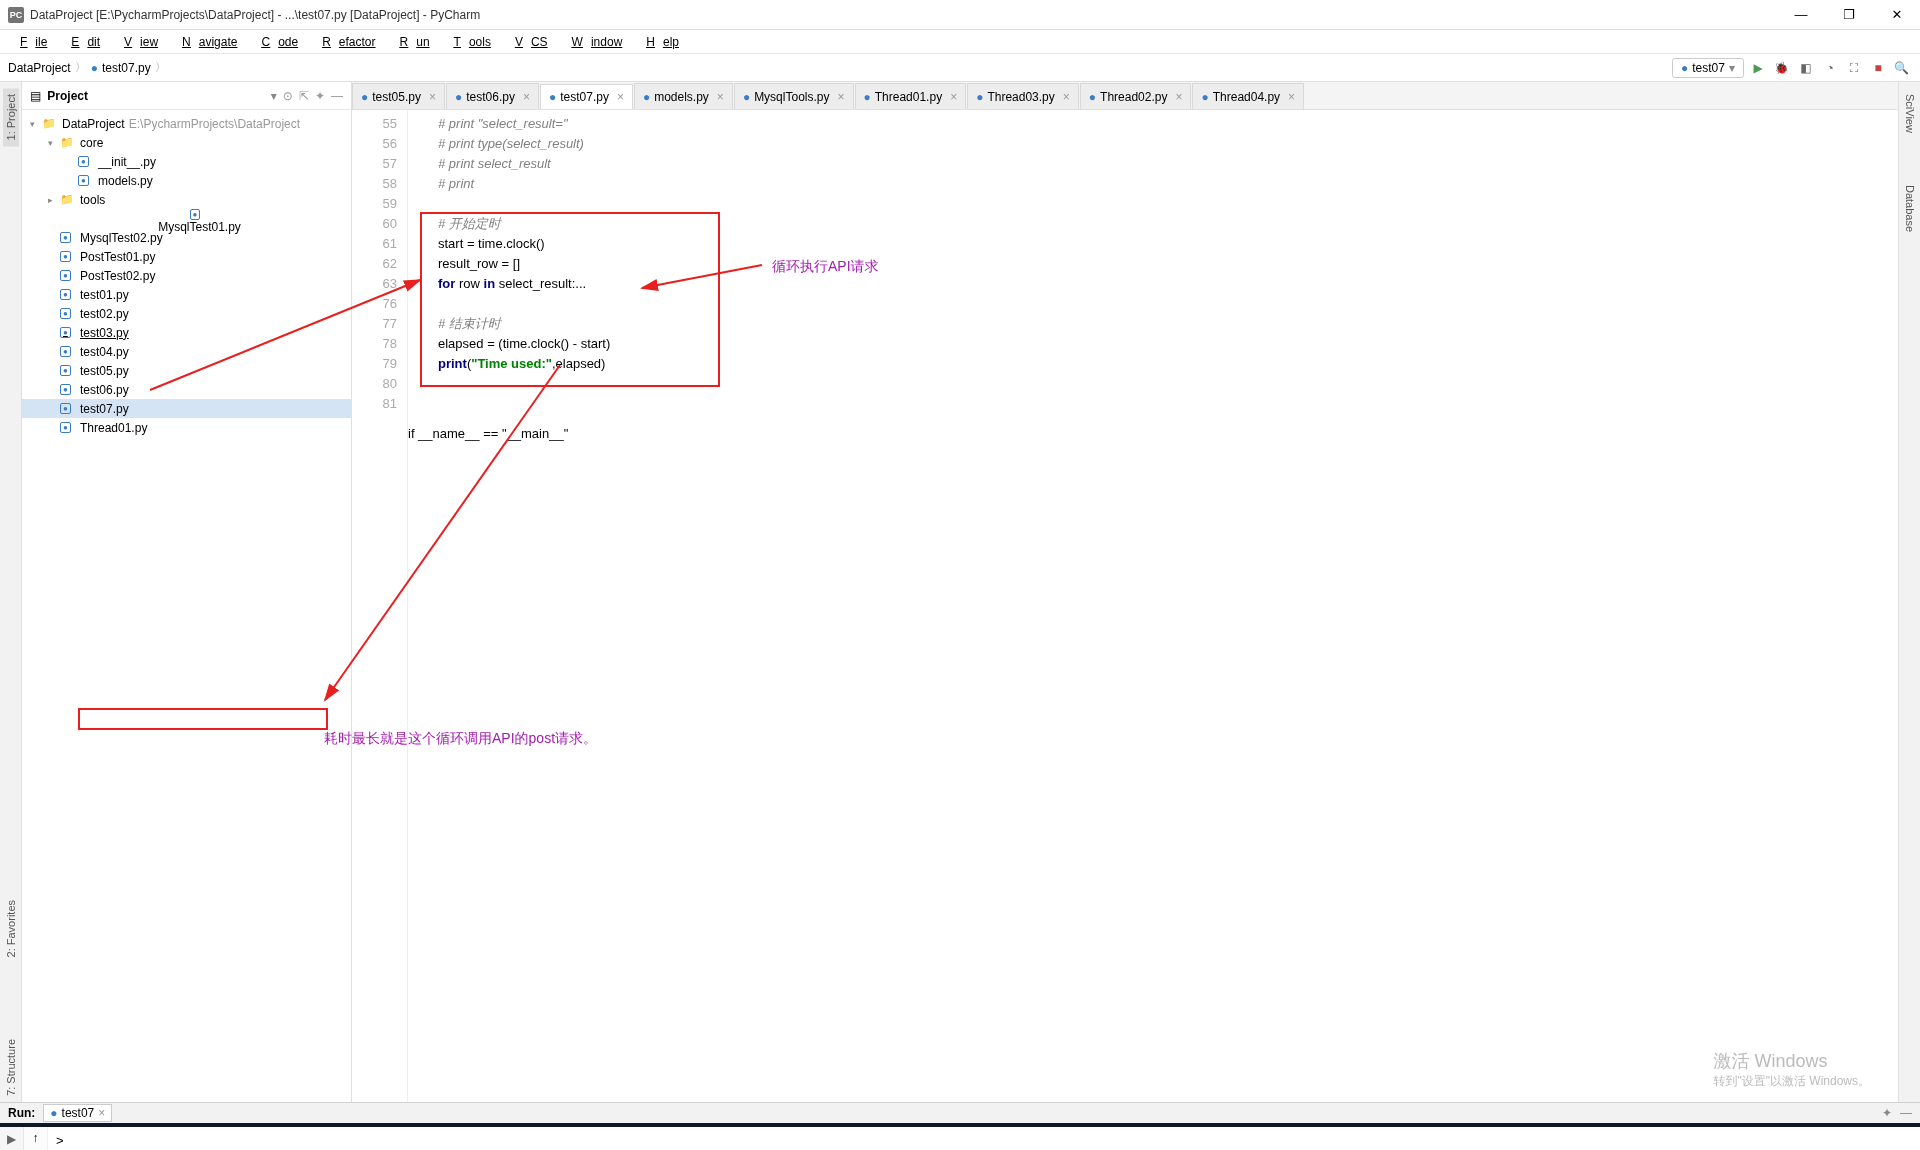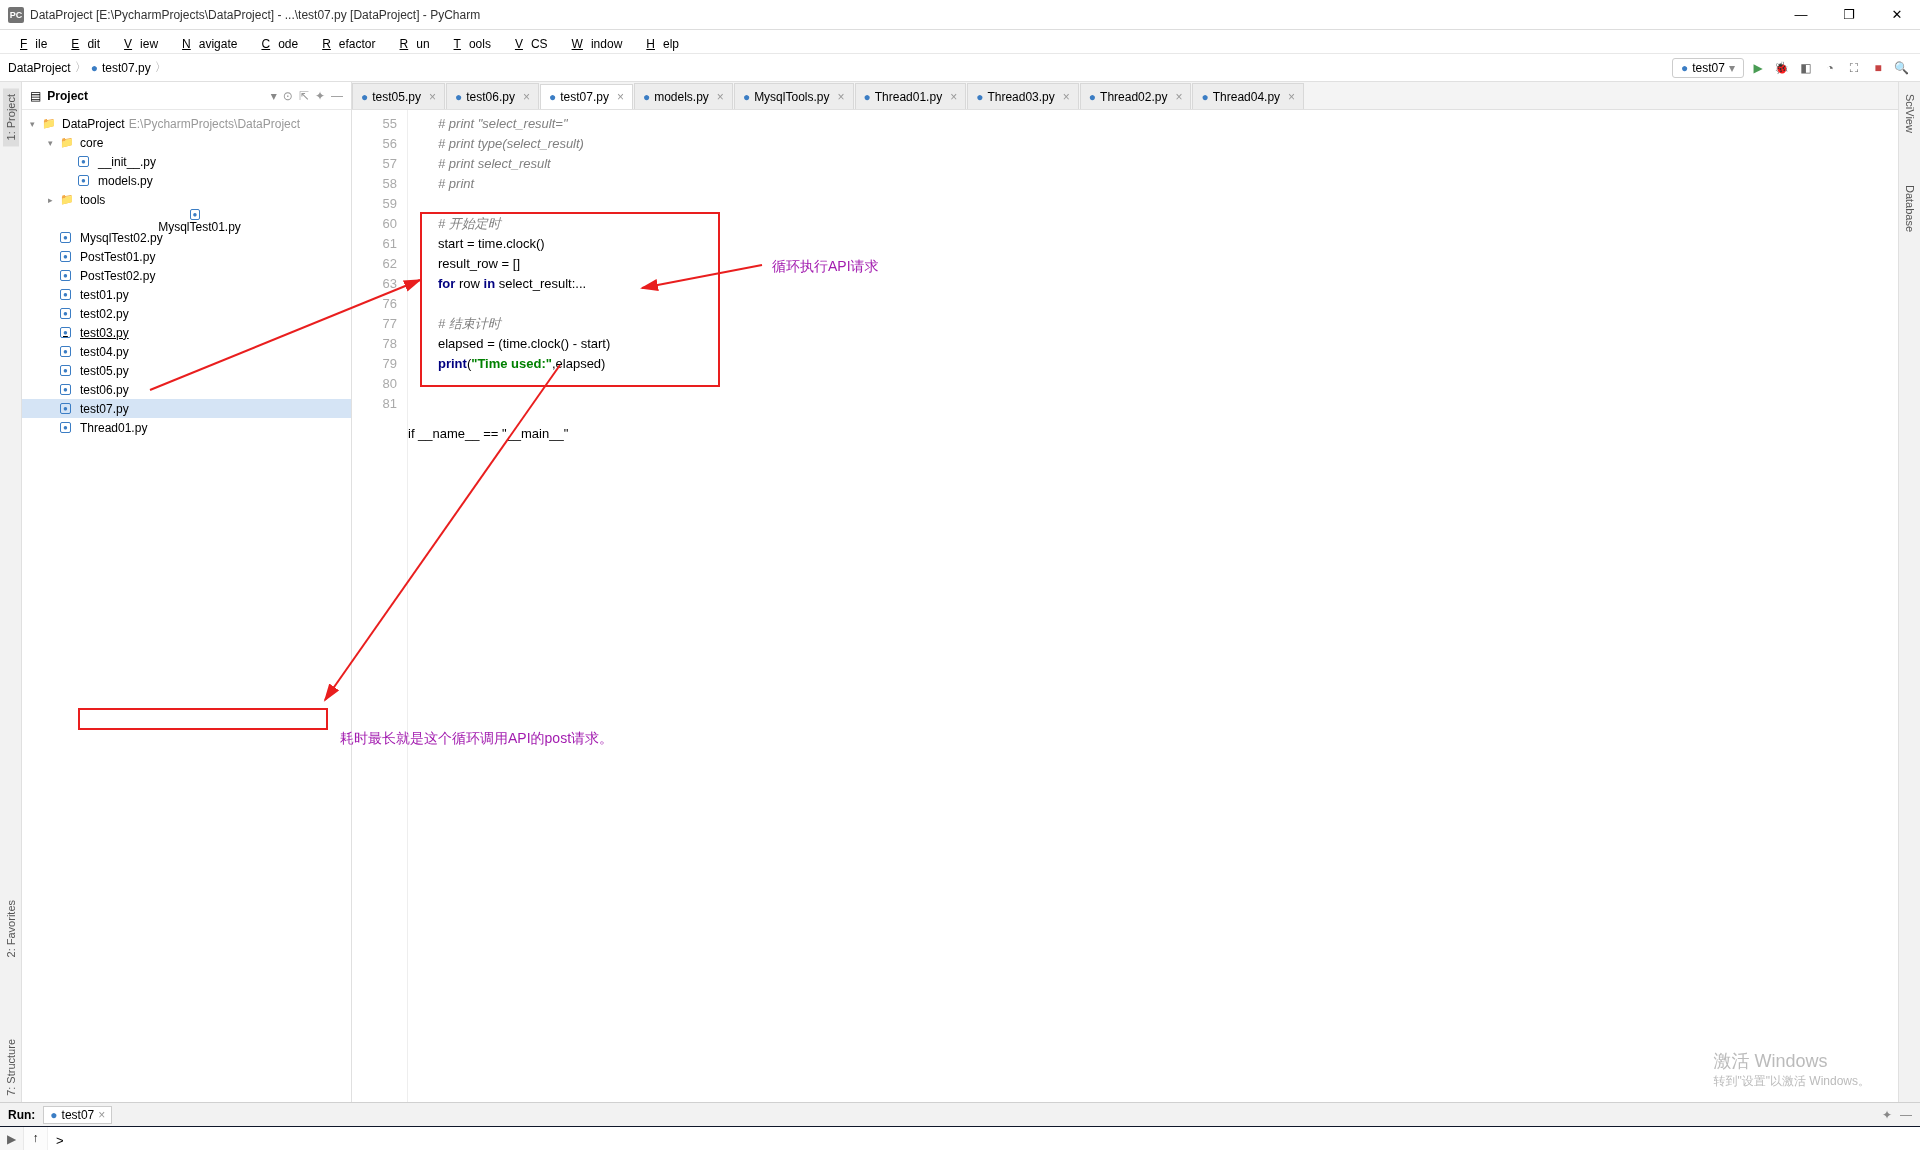--- a/index.html
+++ b/index.html
@@ -2,21 +2,21 @@
 <html><head>
 <meta charset="utf-8">
 <style>
 * { margin:0; padding:0; box-sizing:border-box; font-family:"Segoe UI",Arial,sans-serif; }
 body { background:#fff; font-size:12px; color:#000; overflow:hidden; width:1920px; height:1150px; position:relative; }
 .titlebar { height:30px; display:flex; align-items:center; padding:0 8px; background:#fff; border-bottom:1px solid #ddd; }
 .titlebar .icon { width:16px; height:16px; background:#737373; border-radius:2px; margin-right:6px; display:flex; align-items:center; justify-content:center; color:#fff; font-size:9px; font-weight:bold; }
 .titlebar .title { flex:1; font-size:12px; color:#333; }
 .titlebar .wbtns { display:flex; gap:18px; font-size:13px; }
 .titlebar .wbtns span { cursor:pointer; width:30px; text-align:center; }
-.menubar { height:24px; display:flex; align-items:flex-end; padding:0 4px; gap:0; border-bottom:1px solid #e8e8e8; }
+.menubar { height:24px; display:flex; align-items:center; padding:0 4px; gap:0; border-bottom:1px solid #e8e8e8;text-decoration:underline; }
 .menubar span { padding:2px 8px; cursor:pointer; font-size:12px; }
 .menubar .u { text-decoration:underline; }
 .navbar { height:28px; display:flex; align-items:center; padding:0 8px; border-bottom:1px solid #e0e0e0; background:#fff; }
 .crumb { display:flex; align-items:center; gap:4px; font-size:12px; }
 .crumb .sep { color:#999; }
 .navbar .right { margin-left:auto; display:flex; align-items:center; gap:4px; }
 .runcfg { border:1px solid #ccc; padding:2px 8px; border-radius:3px; display:flex; align-items:center; gap:4px; background:#fff; }
 .tbtn { width:20px; height:20px; display:flex; align-items:center; justify-content:center; cursor:pointer; color:#666; }
 .green { color:#499c54; }
 .main { display:flex; height:calc(100% - 30px - 24px - 28px - 24px - 24px); }
@@ -45,21 +45,21 @@
 .tab .dot { color:#3b7dc4; }
 .code { flex:1; display:flex; font-family:"Consolas","Courier New",monospace; font-size:13px; position:relative; overflow:hidden; }
 .gutter { width:56px; background:#fff; border-right:1px solid #eee; text-align:right; padding:4px 10px 0 0; color:#aaa; line-height:20px; }
 .codetext { flex:1; padding:4px 0 0 30px; line-height:20px; white-space:pre; position:relative; }
 .c-comment { color:#808080; font-style:italic; }
 .c-kw { color:#000080; font-weight:bold; }
 .c-str { color:#008000; font-weight:bold; }
 .redbox1 { position:absolute; border:2px solid #e91e1e; pointer-events:none; }
 .annot { position:absolute; font-family:"Microsoft YaHei",Arial; font-size:14px; color:#a21caf; pointer-events:none; }
 .runpanel { border-top:1px solid #d0d0d0; background:#fff; display:flex; flex-direction:column; }
-.runhead { height:24px; display:flex; align-items:center; background:#f2f2f2; border-bottom:1px solid #0f172a; padding:0 8px; gap:8px; }
+.runhead { height:24px; display:flex; align-items:center; background:#f2f2f2; border-bottom:4px solid #0f172a; padding:0 8px; gap:8px; }
 .runhead .lbl { font-weight:bold; }
 .runhead .rtab { background:#fff; border:1px solid #ccc; padding:1px 6px; display:flex; gap:4px; align-items:center; }
 .runbody { display:flex; height:350px; }
 .runside { width:24px; background:#f6f6f6; border-right:1px solid #e8e8e8; display:flex; flex-direction:column; align-items:center; padding-top:4px; gap:10px; }
 .runside .b { width:16px; height:16px; display:flex; align-items:center; justify-content:center; cursor:pointer; color:#666; }
 .runside2 { width:24px; background:#fcfcfc; border-right:1px solid #f0f0f0; display:flex; flex-direction:column; align-items:center; padding-top:4px; gap:10px; }
 .console { flex:1; font-family:"Consolas","Courier New",monospace; font-size:13px; padding:4px 8px; line-height:20px; white-space:pre; overflow:hidden; position:relative; }
 .watermark { position:absolute; right:50px; bottom:60px; color:#bbb; font-size:18px; text-align:left; pointer-events:none; }
 .watermark .sm { font-size:12px; }
 svg.arrow-svg { position:absolute; pointer-events:none; }
@@ -340,18 +340,18 @@
   <defs>
       <marker id="ah2" markerWidth="10" markerHeight="10" refX="8" refY="3" orient="auto">
         <path d="M0,0 L0,6 L9,3 z" fill="#e91e1e"></path>
       </marker>
     </defs>
   <line x1="150" y1="390" x2="420" y2="280" stroke="#e91e1e" stroke-width="2" marker-end="url(#ah2)"></line>
   <line x1="560" y1="365" x2="325" y2="700" stroke="#e91e1e" stroke-width="2" marker-end="url(#ah2)"></line>
 </svg>
 
 <div class="redbox1" style="left:78px; top:708px; width:250px; height:22px;"></div>
-<div class="annot" style="left:340px; top:730px;">耗时最长就是这个循环调用API的post请求。</div>
+<div class="annot" style="left:324px; top:730px;">耗时最长就是这个循环调用API的post请求。</div>
 
 <div class="watermark">
   <div>激活 Windows</div>
   <div class="sm">转到"设置"以激活 Windows。</div>
 </div>
 
 </body></html>

